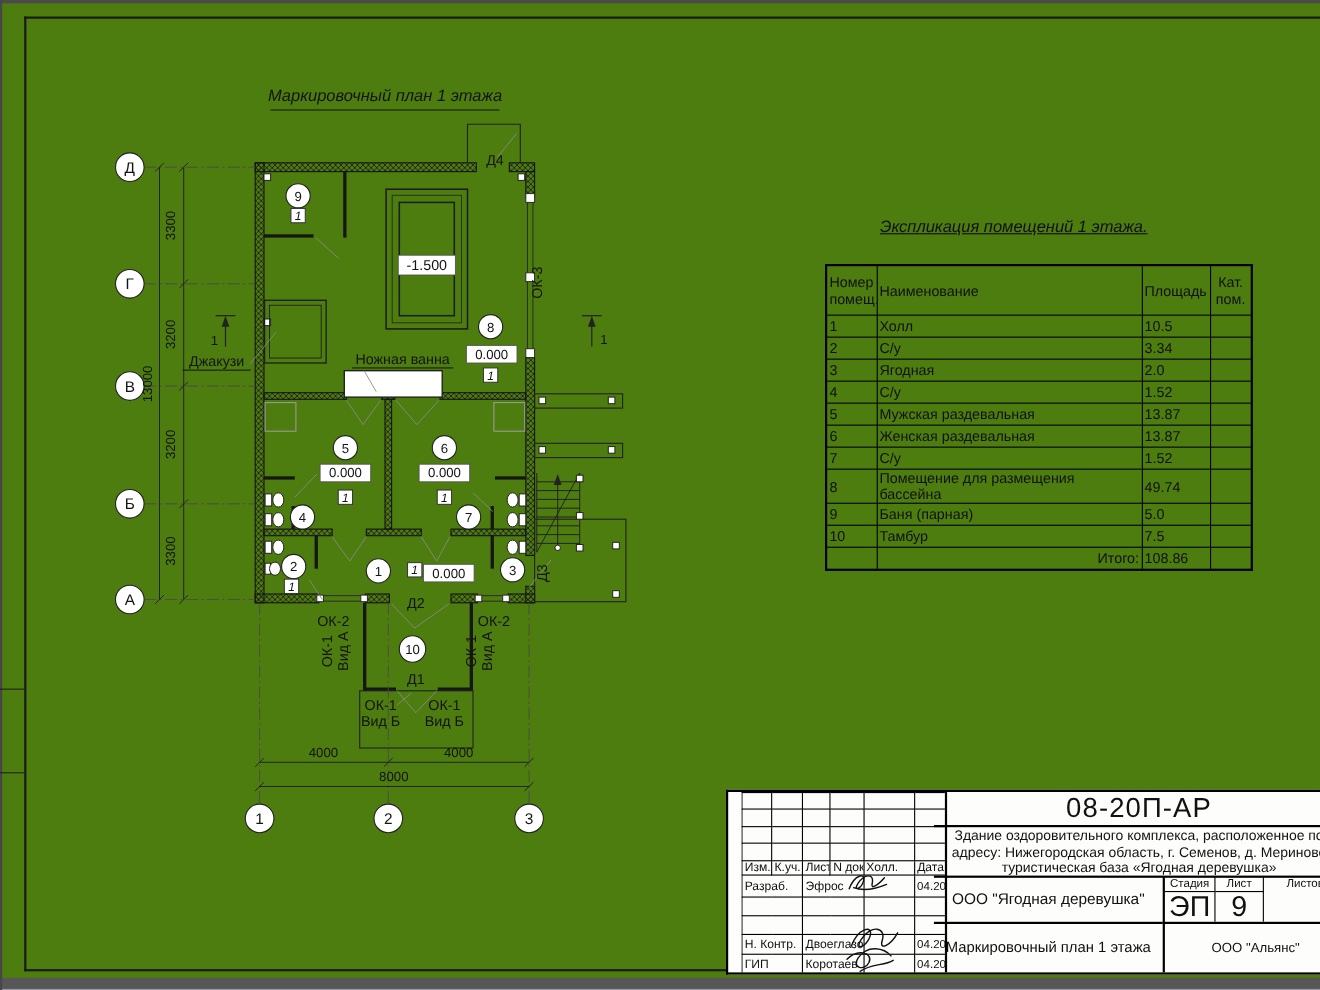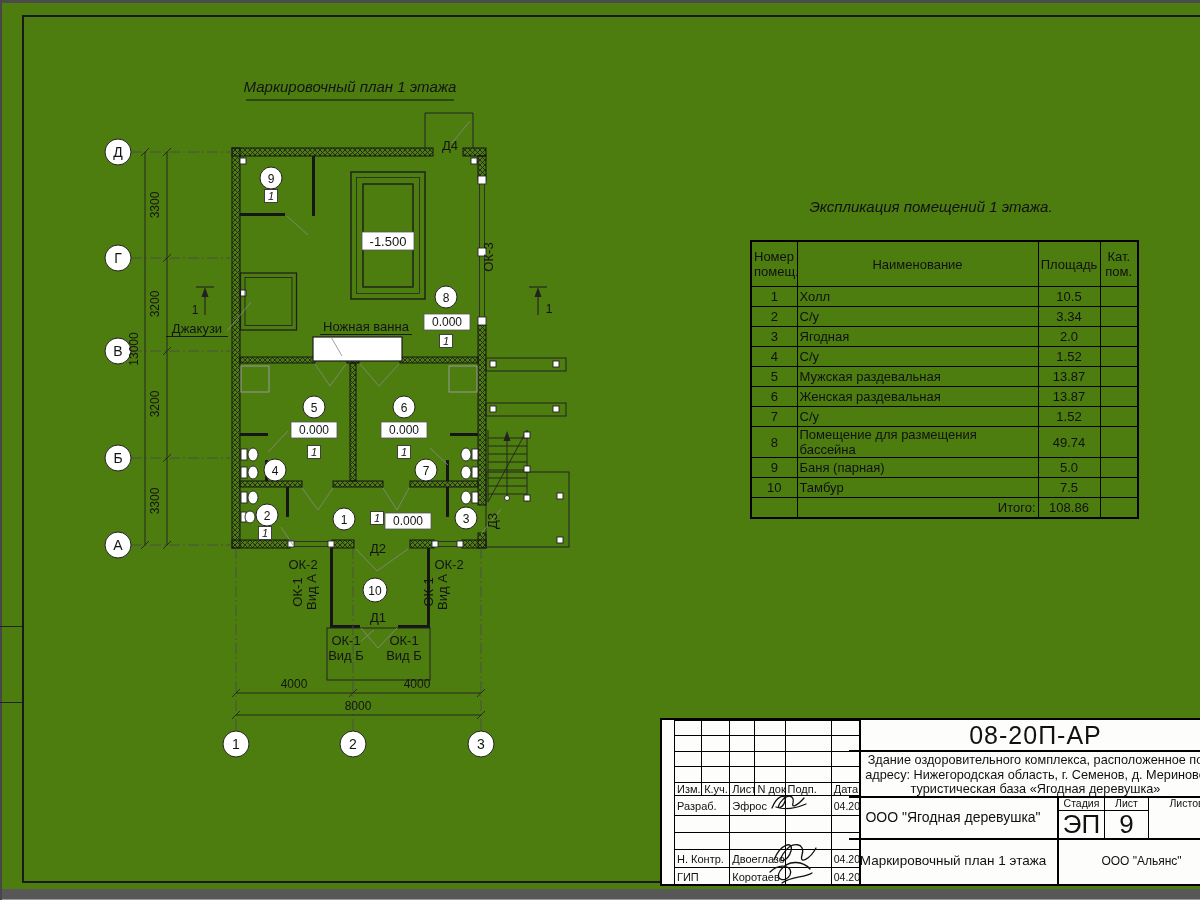--- a/index.html
+++ b/index.html
@@ -7,30 +7,30 @@
         font-family:"Liberation Sans",sans-serif;color:#111}
   .abs{position:absolute}
   
   .scan-top{left:0;top:0;width:1200px;height:3px;background:#4b4b4b}
   .scan-bottom{left:0;top:889px;width:1200px;height:10px;background:#575757;border-bottom:1px solid #9a9a9a}
   .scan-left{left:0;top:0;width:2px;height:900px;background:#474747}
   .frame-left{left:22px;top:15px;width:2px;height:868px;background:#1a1a1a}
   .frame-top{left:22px;top:15px;width:1178px;height:2px;background:#1a1a1a}
   .frame-bottom{left:22px;top:881px;width:1178px;height:2px;background:#1a1a1a}
   .fold{left:0;width:22px;height:1px;background:#222}
-  .expl-title{left:800px;top:198px;width:262px;text-align:center;font-size:15px;font-style:italic;
-              }
+  .expl-title{left:800px;top:198px;width:262px;text-align:left;font-size:15px;font-style:italic;
+              text-decoration:underline}
   
   .expl{left:750px;top:240px}
   table{border-collapse:collapse;table-layout:fixed}
   .expl table{width:387px;border:2px solid #000}
   .expl td,.expl th{border:1.6px solid #000;font-weight:normal;font-size:13px;padding:0 2px;overflow:hidden}
   .expl th{height:44px;vertical-align:middle;line-height:15px}
   .expl td{height:19px}
-  .c{text-align:center}.l{text-align:left;padding-left:6px}.r{text-align:right;padding-right:8px}
+  .c{text-align:left}.l{text-align:left;padding-left:6px}.r{text-align:right;padding-right:8px}
   
   .tb{left:660px;top:718px;width:560px;height:164px;border:2px solid #000;border-right:none;background:#fdfdfc}
   .tb .inner{position:absolute;overflow:hidden}
   .tb-left{left:12px;top:0;width:185px;height:164px;border-right:2px solid #000}
   .tbl{width:187px}
   .tbl td{border:1px solid #000;font-size:11px;padding:0 2px;white-space:nowrap;overflow:hidden;vertical-align:middle}
   .tbl .dt{font-size:10.5px;text-align:right;padding:0}
   .docnum{left:187px;top:0;width:373px;height:30px;border-bottom:2px solid #000;
           text-align:center;font-size:25px;line-height:30px;letter-spacing:1px}
   .desc{left:187px;top:32px;width:373px;height:43px;border-bottom:2px solid #000;
@@ -484,21 +484,21 @@
               <td></td>
               <td></td>
               <td></td>
               <td></td>
             </tr>
         <tr style="height:12px">
           <td>Изм.</td>
           <td>К.уч.</td>
           <td>Лист</td>
           <td>N док.</td>
-          <td>Подп.</td>
+          <td>Холл.</td>
           <td>Дата</td>
         </tr>
         <tr style="height:20px">
           <td colspan="2">Разраб.</td>
           <td colspan="2">Эфрос</td>
           <td></td>
           <td class="dt">04.20</td>
         </tr>
         <tr style="height:17px">
           <td colspan="2"></td>

